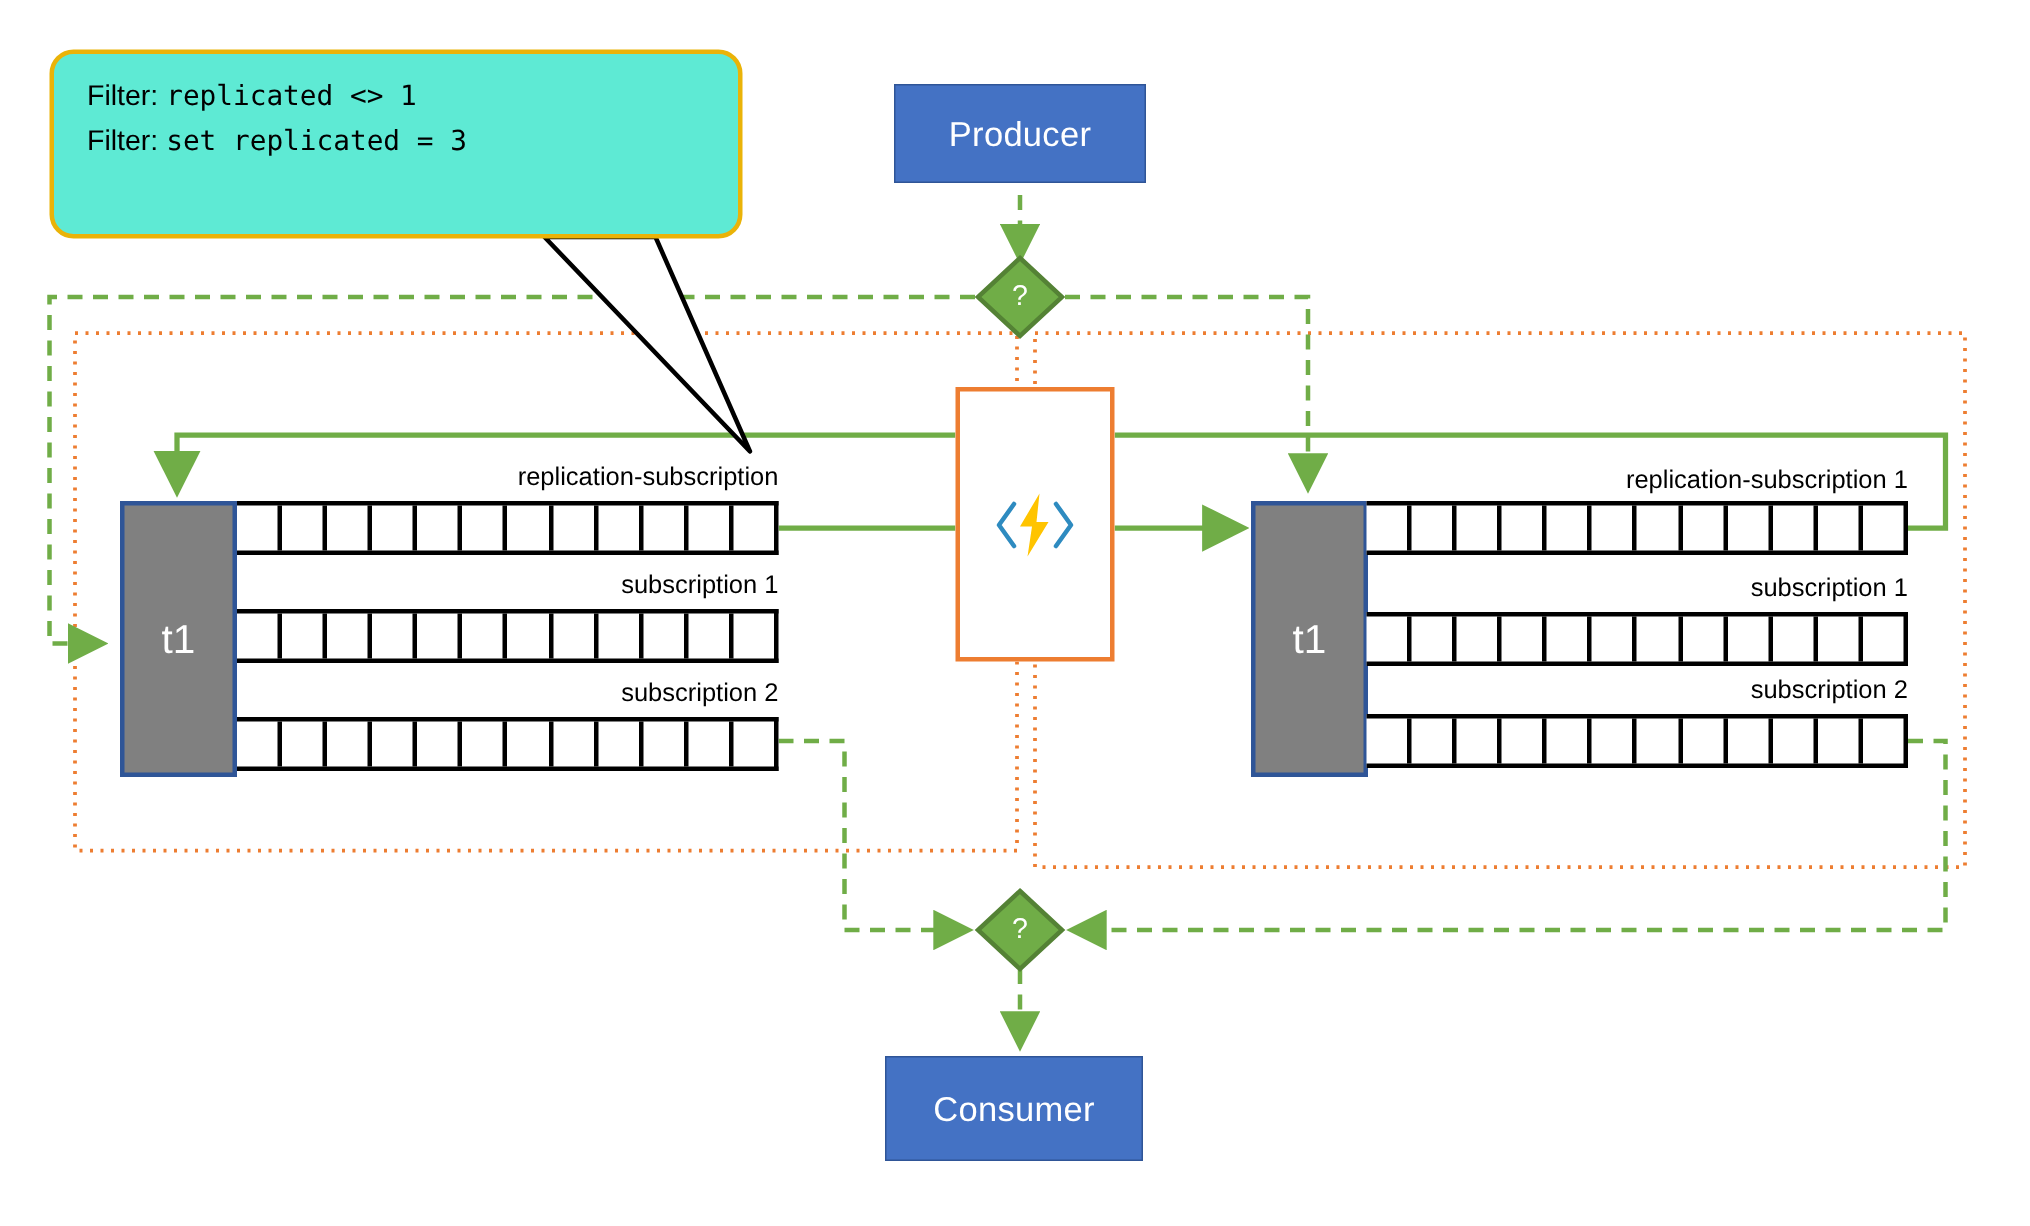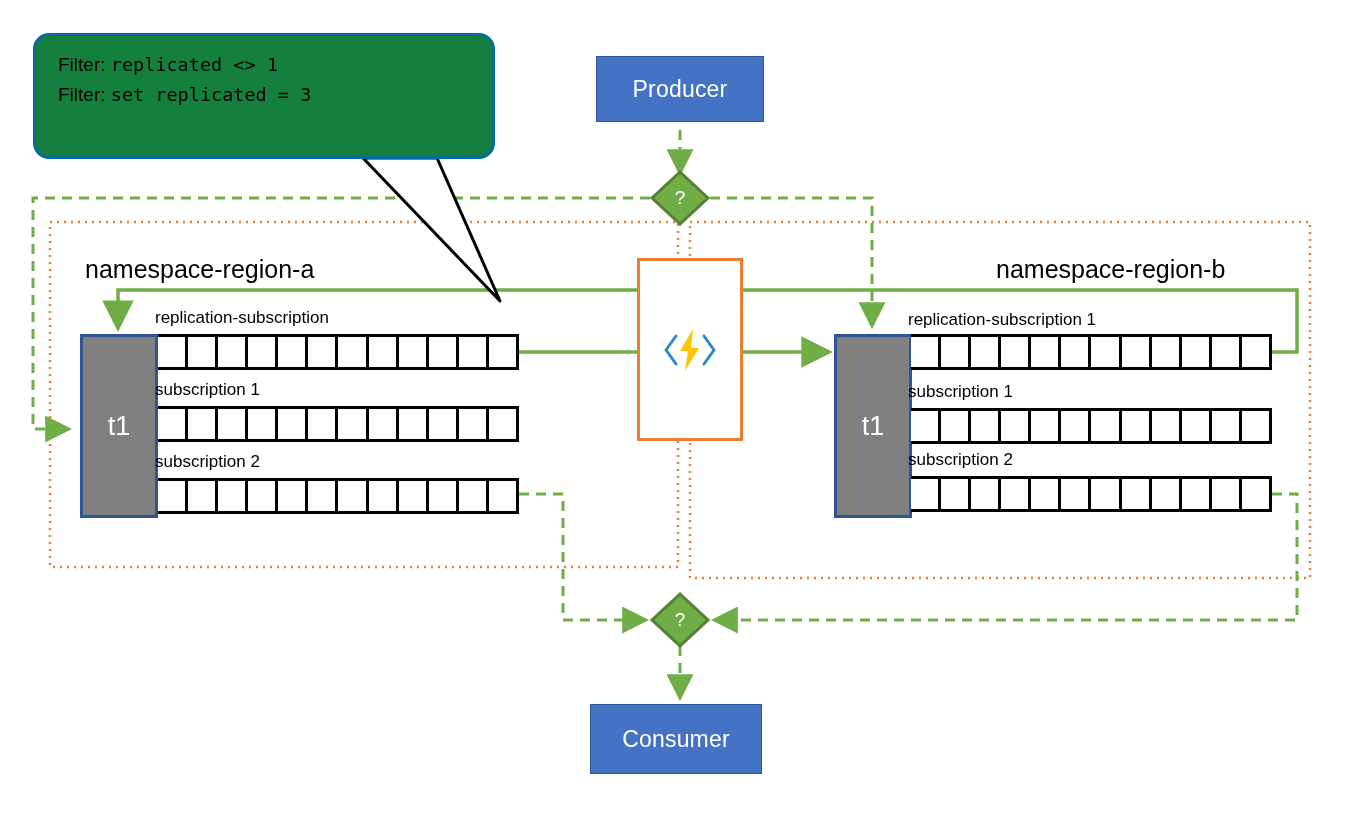--- a/index.html
+++ b/index.html
@@ -9,42 +9,42 @@
 
   .node{position:absolute;box-sizing:border-box;}
 
   .endpoint{
     background:#4472C4;border:1px solid #2F5597;color:#ffffff;
     display:flex;align-items:center;justify-content:center;
     font-size:23px;letter-spacing:.2px;
   }
 
   .callout{
-    background:#15803d;border:3px solid #0369a1;border-radius:16px;
+    background:#5eead4;border:3px solid #eab308;border-radius:16px;
     padding:14px 24px 12px 22px;box-sizing:border-box;
   }
   .callout .line{
     font-size:19px;color:#000;white-space:nowrap;line-height:1.55;
   }
   .callout .lbl{font-family:"Liberation Sans",sans-serif;}
   .callout .mono{font-family:"DejaVu Sans Mono",monospace;font-size:18.5px;}
 
   .fnbox{
     background:#ffffff;border:3px solid #ED7D31;
     display:flex;align-items:center;justify-content:center;
   }
 
   .ns-title{font-size:25px;color:#000;white-space:nowrap;}
 
   .topic{
     background:#808080;border:3px solid #2F5597;color:#ffffff;
     display:flex;align-items:center;justify-content:center;font-size:27px;text-align:right;
   }
 
-  .qlabel{position:absolute;font-size:17px;color:#000;white-space:nowrap;}
+  .qlabel{position:absolute;font-size:17px;color:#000;white-space:nowrap;text-align:right;}
 
   .queue{position:absolute;display:flex;box-sizing:border-box;
     border:3px solid #000;border-left:none;background:#fff;}
   .queue .cell{flex:1 1 0;border-left:3px solid #000;box-sizing:border-box;}
   .queue .cell:first-child{border-left:none;}
 </style>
 </head>
 <body>
 
 <div id="stage">
@@ -120,21 +120,20 @@
   </div>
 
   <div class="node fnbox" style="left:637px;top:258px;width:106px;height:183px;">
     <svg width="56" height="50" viewBox="0 0 56 50">
       <path d="M14,11 L4,25 L14,39" fill="none" stroke="#2E8BC0" stroke-width="3" stroke-linecap="round" stroke-linejoin="round"></path>
       <path d="M42,11 L52,25 L42,39" fill="none" stroke="#2E8BC0" stroke-width="3" stroke-linecap="round" stroke-linejoin="round"></path>
       <path d="M31,4 L18,26 L26,26 L23,46 L37,23 L29,23 z" fill="#FFC400"></path>
     </svg>
   </div>
 
-  <div class="node ns-title" style="left:85px;top:255px;">namespace-region-a</div>
 
   <div class="node topic" style="left:80px;top:334px;width:78px;height:184px;">
     <span>t1</span>
   </div>
 
   <div class="qlabel" style="left:155px;top:308px;width:364px;">replication-subscription</div>
   <div class="queue" style="left:158px;top:334px;width:361px;height:36px;">
     <div class="cell"></div>
       <div class="cell"></div>
       <div class="cell"></div>
@@ -174,21 +173,20 @@
       <div class="cell"></div>
       <div class="cell"></div>
       <div class="cell"></div>
       <div class="cell"></div>
       <div class="cell"></div>
       <div class="cell"></div>
       <div class="cell"></div>
       <div class="cell"></div>
   </div>
 
-  <div class="node ns-title" style="left:996px;top:255px;">namespace-region-b</div>
 
   <div class="node topic" style="left:834px;top:334px;width:78px;height:184px;">
     <span>t1</span>
   </div>
 
   <div class="qlabel" style="left:908px;top:310px;width:364px;">replication-subscription 1</div>
   <div class="queue" style="left:911px;top:334px;width:361px;height:36px;">
     <div class="cell"></div>
       <div class="cell"></div>
       <div class="cell"></div>

